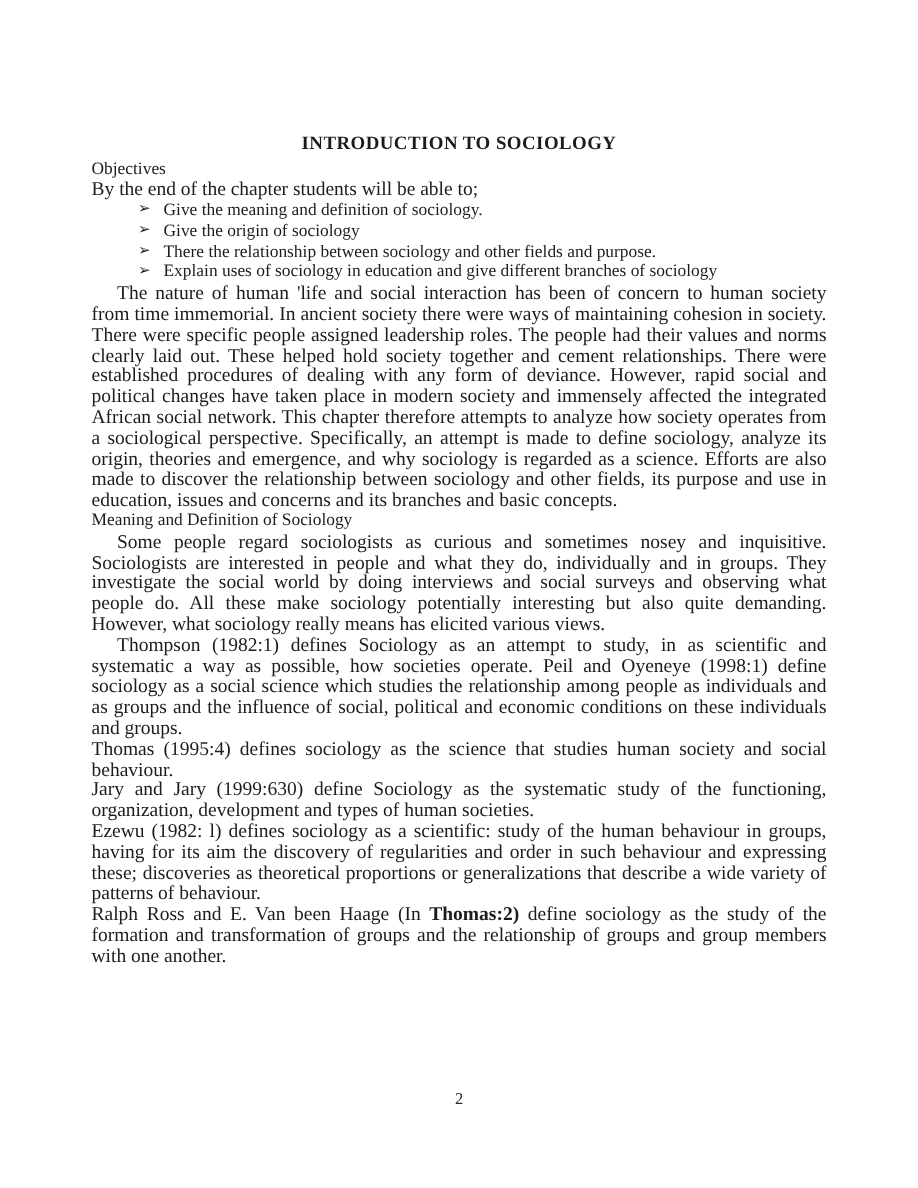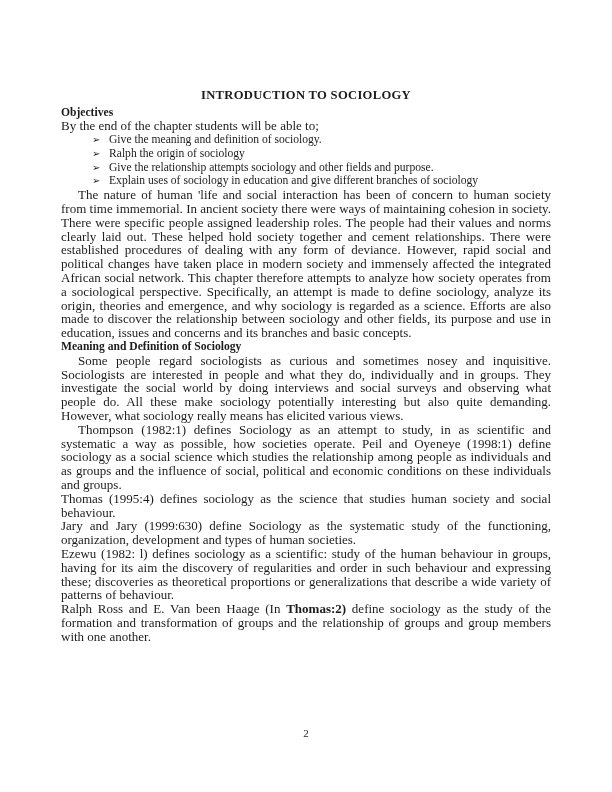--- a/index.html
+++ b/index.html
@@ -21,21 +21,21 @@
   .doc-title {
     font-size: 12.6px;
     font-weight: bold;
     text-align: center;
     margin: 0 0 3px 0;
     line-height: 14.5px;
     letter-spacing: 0.3px;
   }
   .heading {
     font-size: 11.6px;
-    font-weight: bold;
+    font-weight: normal;
     margin: 0;
     line-height: 13.8px;
   }
   .para {
     font-size: 13px;
     margin: 0;
     line-height: 13.8px;
     text-align: justify;
   }
   .para.indent { text-indent: 17px; }
@@ -75,25 +75,25 @@
     <h2 class="heading">Objectives</h2>
     <p class="para">By the end of the chapter students will be able to;</p>
 
     <div class="obj-list">
       <div class="obj-item">
         <span class="obj-bullet">➢</span>
         <span class="obj-text">Give the meaning and definition of sociology.</span>
       </div>
       <div class="obj-item">
         <span class="obj-bullet">➢</span>
-        <span class="obj-text">Ralph the origin of sociology</span>
+        <span class="obj-text">Give the origin of sociology</span>
       </div>
       <div class="obj-item">
         <span class="obj-bullet">➢</span>
-        <span class="obj-text">Give the relationship attempts sociology and other fields and purpose.</span>
+        <span class="obj-text">There the relationship between sociology and other fields and purpose.</span>
       </div>
       <div class="obj-item">
         <span class="obj-bullet">➢</span>
         <span class="obj-text">Explain uses of sociology in education and give different branches of sociology</span>
       </div>
     </div>
 
     <p class="para indent">The nature of human 'life and social interaction has been of concern to human society from time immemorial. In ancient society there were ways of maintaining cohesion in society. There were specific people assigned leadership roles. The people had their values and norms clearly laid out. These helped hold society together and cement relationships. There were established procedures of dealing with any form of deviance. However, rapid social and political changes have taken place in modern society and immensely affected the integrated African social network. This chapter therefore attempts to analyze how society operates from a sociological perspective. Specifically, an attempt is made to define sociology, analyze its origin, theories and emergence, and why sociology is regarded as a science. Efforts are also made to discover the relationship between sociology and other fields, its purpose and use in education, issues and concerns and its branches and basic concepts.</p>
 
     <h2 class="heading">Meaning and Definition of Sociology</h2>

